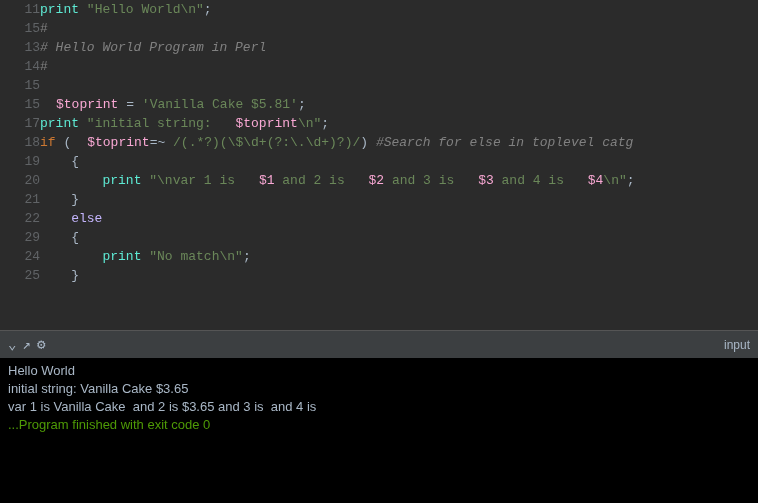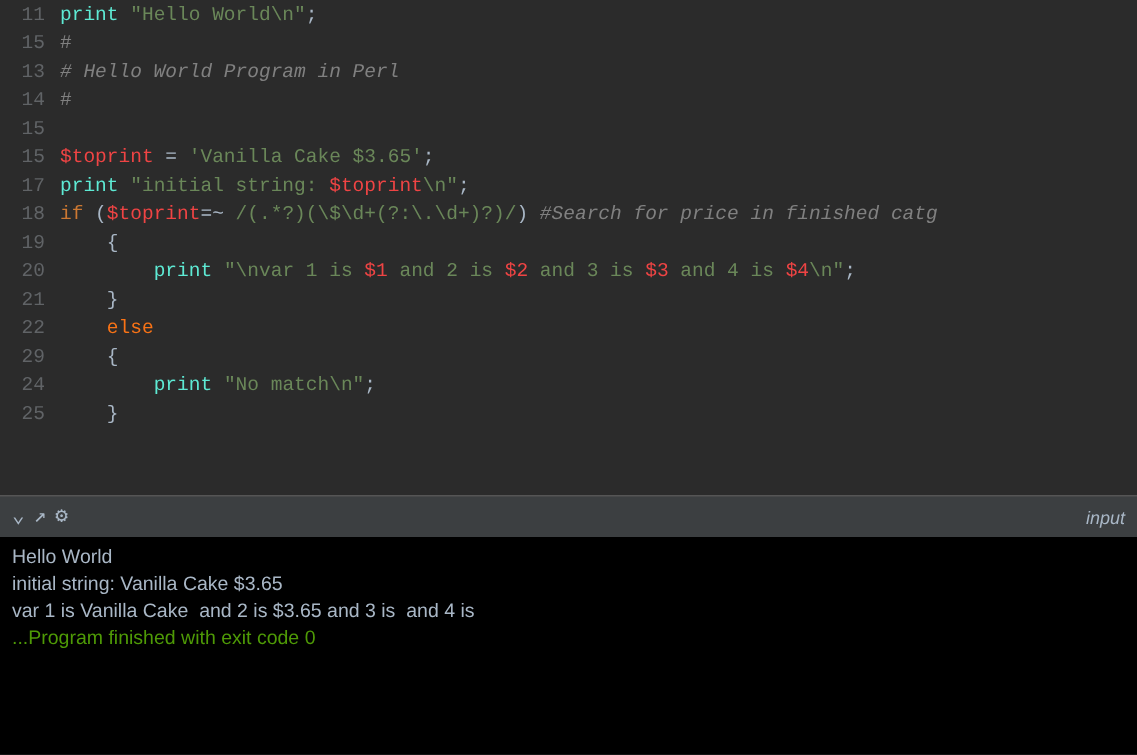--- a/index.html
+++ b/index.html
@@ -25,38 +25,38 @@
       display: flex;
       align-items: flex-start;
       min-height: 19px;
       line-height: 19px;
     }
 
     .line-number {
       color: #606366;
       min-width: 40px;
       text-align: right;
-      padding-right: 10px;
+      padding-right: 0;
       user-select: none;
       font-size: 13px;
     }
 
     .line-content {
       flex: 1;
       white-space: pre;
       font-size: 13px;
     }
 
     
     .kw-print { color: #5eead4; }
     .kw-if { color: #cc7832; }
-    .kw-else { color: #f97316; }
+    .kw-else { color: #c4b5fd; }
     .str { color: #6a8759; }
     .comment { color: #808080; font-style: italic; }
-    .var { color: #ef4444; }
+    .var { color: #f9a8d4; margin-left: 16px; }
     .regex { color: #6a8759; }
     .punct { color: #a9b7c6; }
     .hash { color: #808080; }
 
     
     #terminal-header {
       background: #3c3f41;
       color: #a9b7c6;
       height: 28px;
       display: flex;
@@ -75,21 +75,20 @@
       color: #a9b7c6;
       font-size: 14px;
       cursor: pointer;
     }
 
     .terminal-label {
       margin-left: auto;
       color: #a9b7c6;
       font-size: 12px;
       font-family: Arial, sans-serif;
-      font-style: italic;
     }
 
     #terminal-output {
       background: #000000;
       color: #a9b7c6;
       height: 159px;
       padding: 4px 8px;
       font-size: 13px;
       font-family: Liberation Sans, sans-serif;
       overflow: hidden;
@@ -134,31 +133,31 @@
     <span class="line-content"><span class="hash">#</span></span>
   </div>
 
   <div class="code-line">
     <span class="line-number">15</span>
     <span class="line-content"></span>
   </div>
 
   <div class="code-line">
     <span class="line-number">15</span>
-    <span class="line-content"><span class="var">$toprint</span> <span class="punct">= </span><span class="str">'Vanilla Cake $3.65'</span>;</span>
+    <span class="line-content"><span class="var">$toprint</span> <span class="punct">= </span><span class="str">'Vanilla Cake $5.81'</span>;</span>
   </div>
 
   <div class="code-line">
     <span class="line-number">17</span>
     <span class="line-content"><span class="kw-print">print</span> <span class="str">"initial string: <span class="var">$toprint</span>\n"</span>;</span>
   </div>
 
   <div class="code-line">
     <span class="line-number">18</span>
-    <span class="line-content"><span class="kw-if">if</span> (<span class="var">$toprint</span>=~ <span class="regex">/(.*?)(\$\d+(?:\.\d+)?)/</span>) <span class="comment">#Search for price in finished catg</span></span>
+    <span class="line-content"><span class="kw-if">if</span> (<span class="var">$toprint</span>=~ <span class="regex">/(.*?)(\$\d+(?:\.\d+)?)/</span>) <span class="comment">#Search for else in toplevel catg</span></span>
   </div>
 
   <div class="code-line">
     <span class="line-number">19</span>
     <span class="line-content">    {</span>
   </div>
 
   <div class="code-line">
     <span class="line-number">20</span>
     <span class="line-content">        <span class="kw-print">print</span> <span class="str">"\nvar 1 is <span class="var">$1</span> and 2 is <span class="var">$2</span> and 3 is <span class="var">$3</span> and 4 is <span class="var">$4</span>\n"</span>;</span>

